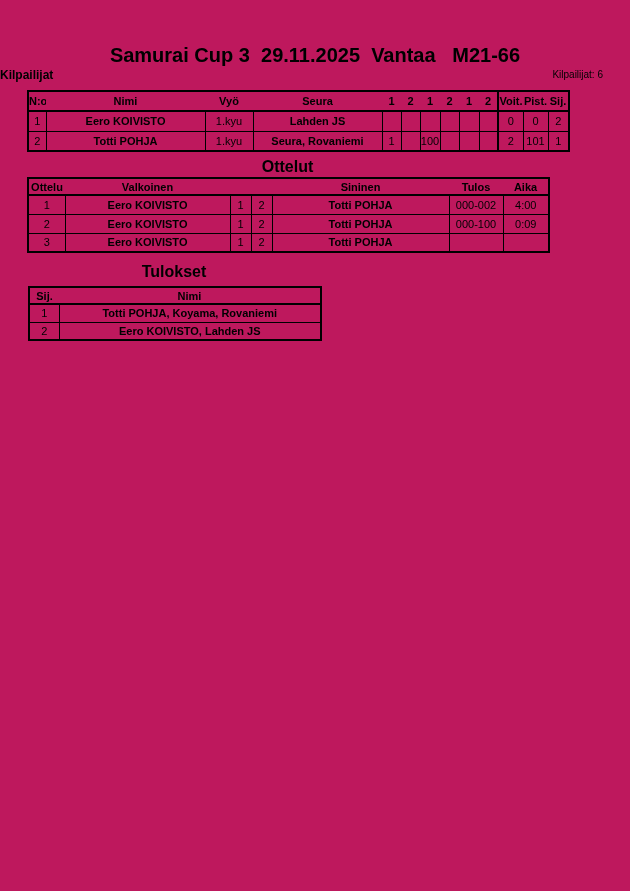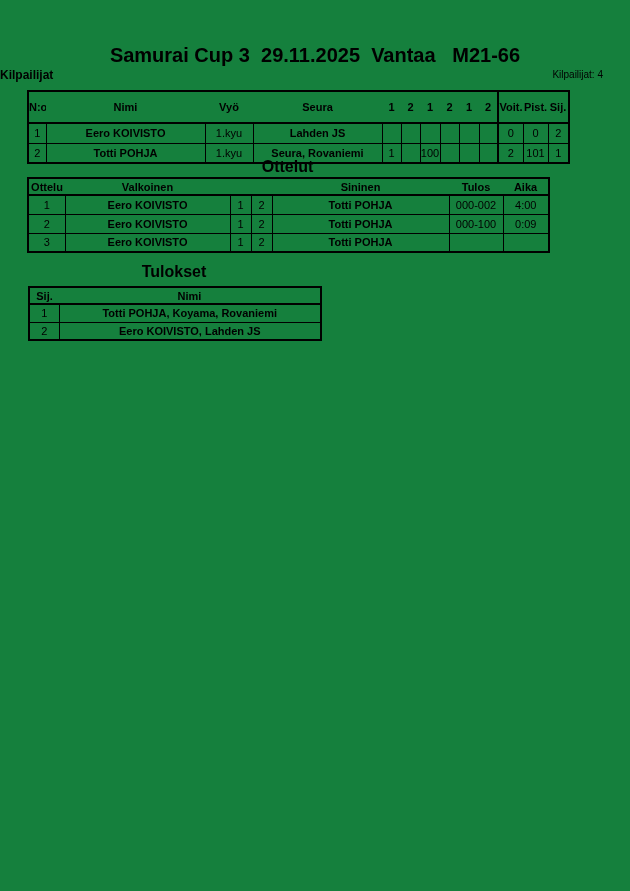--- a/index.html
+++ b/index.html
@@ -1,17 +1,17 @@
 <!DOCTYPE html>
 <html><head>
 <meta charset="utf-8">
 <style>
   html,body { margin:0; padding:0; background:#ffffff; }
   .page {
-    position:relative; width:630px; height:891px; background:#15803d;
+    position:relative; width:630px; height:891px; background:#be185d;
     font-family:"Liberation Sans", sans-serif; color:#000; overflow:hidden;
   }
   .title {
     position:absolute; top:44px; left:0; width:630px; text-align:center;
     font-size:20px; font-weight:bold; white-space:pre;
   }
   .subtitle {
     position:absolute; top:68px; left:0; width:512px; text-align:left;
     font-size:12px; font-weight:bold;
   }
@@ -39,39 +39,39 @@
   table.doc tbody td {
     border:1px solid #000; text-align:center;
   }
   th.h-left { text-align:left; padding-left:2px; }
   th.divR   { border-right:1px solid #000; }
   .thickL   { border-left:2px solid #000 !important; }
   td.left   { text-align:left; padding-left:6px;font-weight:bold; }
   td.bold   { font-weight:bold; }
 
   .t1 { left:27px; top:90px;  width:541px; }
-  .t1 thead tr { height:32px;padding-left:28px; }
+  .t1 thead tr { height:20px;padding-left:28px; }
   .t1 tbody tr { height:20px; }
 
   .t2 { left:27px; top:177px; width:521px; }
   .t2 thead tr { height:17px;padding-left:16px; }
   .t2 tbody tr { height:19px; }
 
   .t3 { left:28px; top:286px; width:292px; }
   .t3 thead tr { height:17px; }
   .t3 tbody tr { height:18px; }
 </style>
 </head>
 <body>
 
 <div class="page">
 
   <div class="title">Samurai Cup 3  29.11.2025  Vantaa   M21-66</div>
   <div class="subtitle">Kilpailijat</div>
-  <div class="count">Kilpailijat: 4</div>
+  <div class="count">Kilpailijat: 6</div>
 
   <table class="doc t1">
     <colgroup>
       <col style="width:18px">
         <col style="width:159px">
         <col style="width:48px">
         <col style="width:129px">
       <col style="width:19px">
         <col style="width:19px">
         <col style="width:20px">

